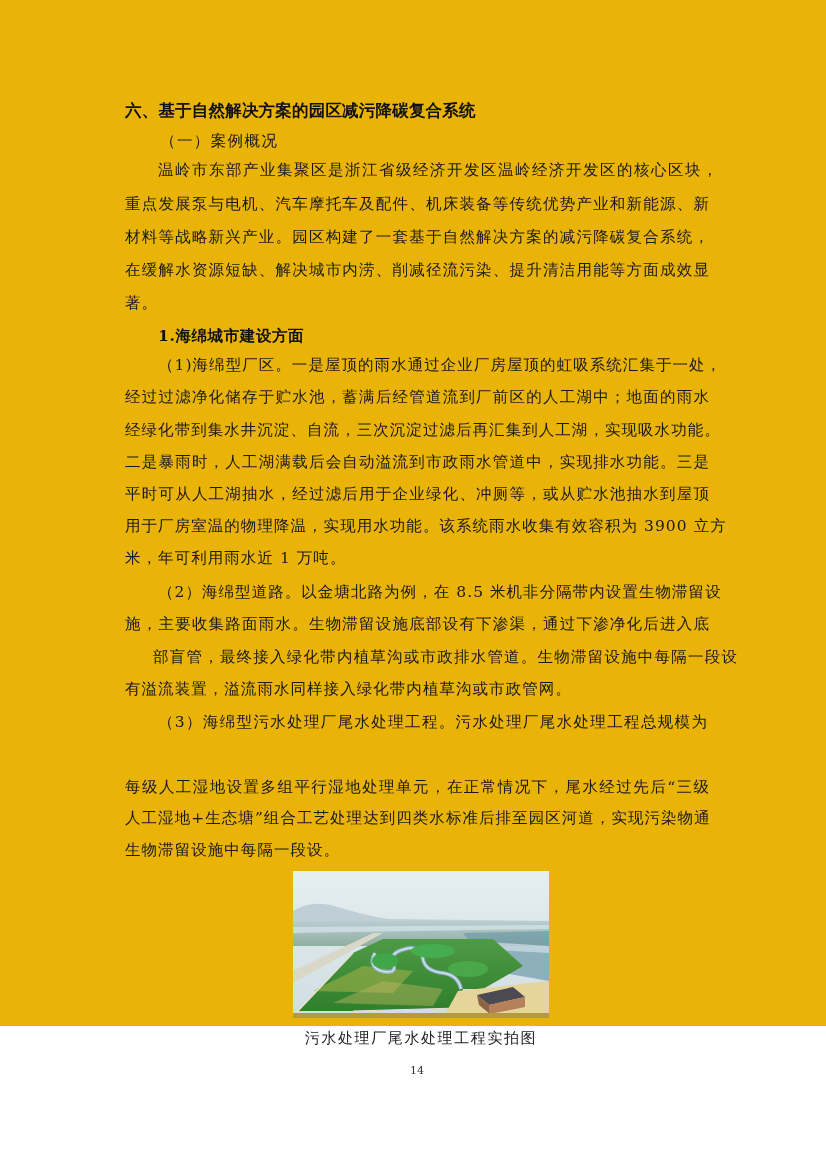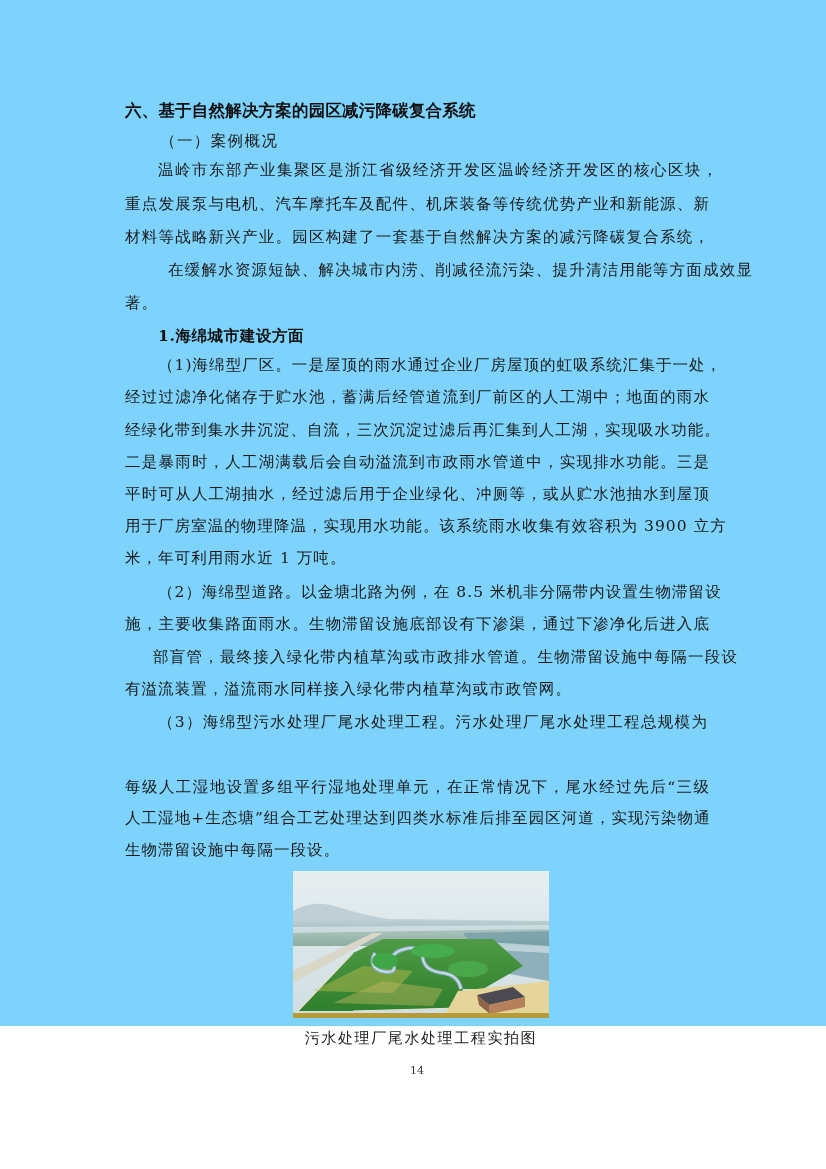--- a/index.html
+++ b/index.html
@@ -1,18 +1,18 @@
 <!DOCTYPE html>
 <html><head>
 <meta charset="utf-8">
 <style>
   html, body { margin: 0; padding: 0; background: #ffffff; }
   body { width: 826px; height: 1169px; position: relative; overflow: hidden;
          font-family: "DejaVu Serif", "Liberation Serif", serif; color: #1a1a1a; }
-  .page { position: absolute; left: 0; top: 0; width: 826px; height: 1026px; background: #7dd3fc; }
+  .page { position: absolute; left: 0; top: 0; width: 826px; height: 1026px; background: #eab308; }
   .line { position: absolute; left: 125px; width: 585px; height: 24px; line-height: 24px;
           font-size: 15.5px; white-space: nowrap; letter-spacing: 1.05px; }
   .justify { text-align: justify; text-align-last: justify; }
   .heading { font-family: "DejaVu Sans", "Liberation Sans", sans-serif; font-size: 16.5px;
              font-weight: 700; letter-spacing: 0.2px; color: #111; }
   .subheading { font-size: 15.5px; letter-spacing: 1.4px; }
   .bold { font-weight: 700; letter-spacing: 0.6px; color: #111; }
   .figure { position: absolute; left: 293px; top: 871px; width: 256px; height: 147px; overflow: hidden; }
   .caption { position: absolute; left: 293px; width: 256px; top: 1026px; height: 24px; line-height: 24px;
              text-align: center; font-family: "DejaVu Sans", "Liberation Sans", sans-serif;
@@ -24,21 +24,21 @@
 <body>
 
 <div class="page">
 
   <div class="line heading" style="top:99px;">六、基于自然解决方案的园区减污降碳复合系统</div>
   <div class="line subheading" style="top:129px; left:160px; width:200px;">（一）案例概况</div>
 
   <div class="line" style="top:158px; left:158px; width:550px; letter-spacing:1.5px;">温岭市东部产业集聚区是浙江省级经济开发区温岭经济开发区的核心区块，</div>
   <div class="line justify" style="top:192px;">重点发展泵与电机、汽车摩托车及配件、机床装备等传统优势产业和新能源、新</div>
   <div class="line justify" style="top:225px;">材料等战略新兴产业。园区构建了一套基于自然解决方案的减污降碳复合系统，</div>
-  <div class="line justify" style="top:258px;margin-left:43px;">在缓解水资源短缺、解决城市内涝、削减径流污染、提升清洁用能等方面成效显</div>
+  <div class="line justify" style="top:258px;">在缓解水资源短缺、解决城市内涝、削减径流污染、提升清洁用能等方面成效显</div>
   <div class="line" style="top:291px;">著。</div>
 
   <div class="line bold" style="top:324px; left:158px; width:200px;">1.海绵城市建设方面</div>
 
   <div class="line justify" style="top:353px; left:158px; width:550px;">（1)海绵型厂区。一是屋顶的雨水通过企业厂房屋顶的虹吸系统汇集于一处，</div>
   <div class="line justify" style="top:385px;">经过过滤净化储存于贮水池，蓄满后经管道流到厂前区的人工湖中；地面的雨水</div>
   <div class="line justify" style="top:418px;">经绿化带到集水井沉淀、自流，三次沉淀过滤后再汇集到人工湖，实现吸水功能。</div>
   <div class="line justify" style="top:450px;">二是暴雨时，人工湖满载后会自动溢流到市政雨水管道中，实现排水功能。三是</div>
   <div class="line justify" style="top:482px;">平时可从人工湖抽水，经过滤后用于企业绿化、冲厕等，或从贮水池抽水到屋顶</div>
   <div class="line justify" style="top:514px;">用于厂房室温的物理降温，实现用水功能。该系统雨水收集有效容积为 3900 立方</div>

